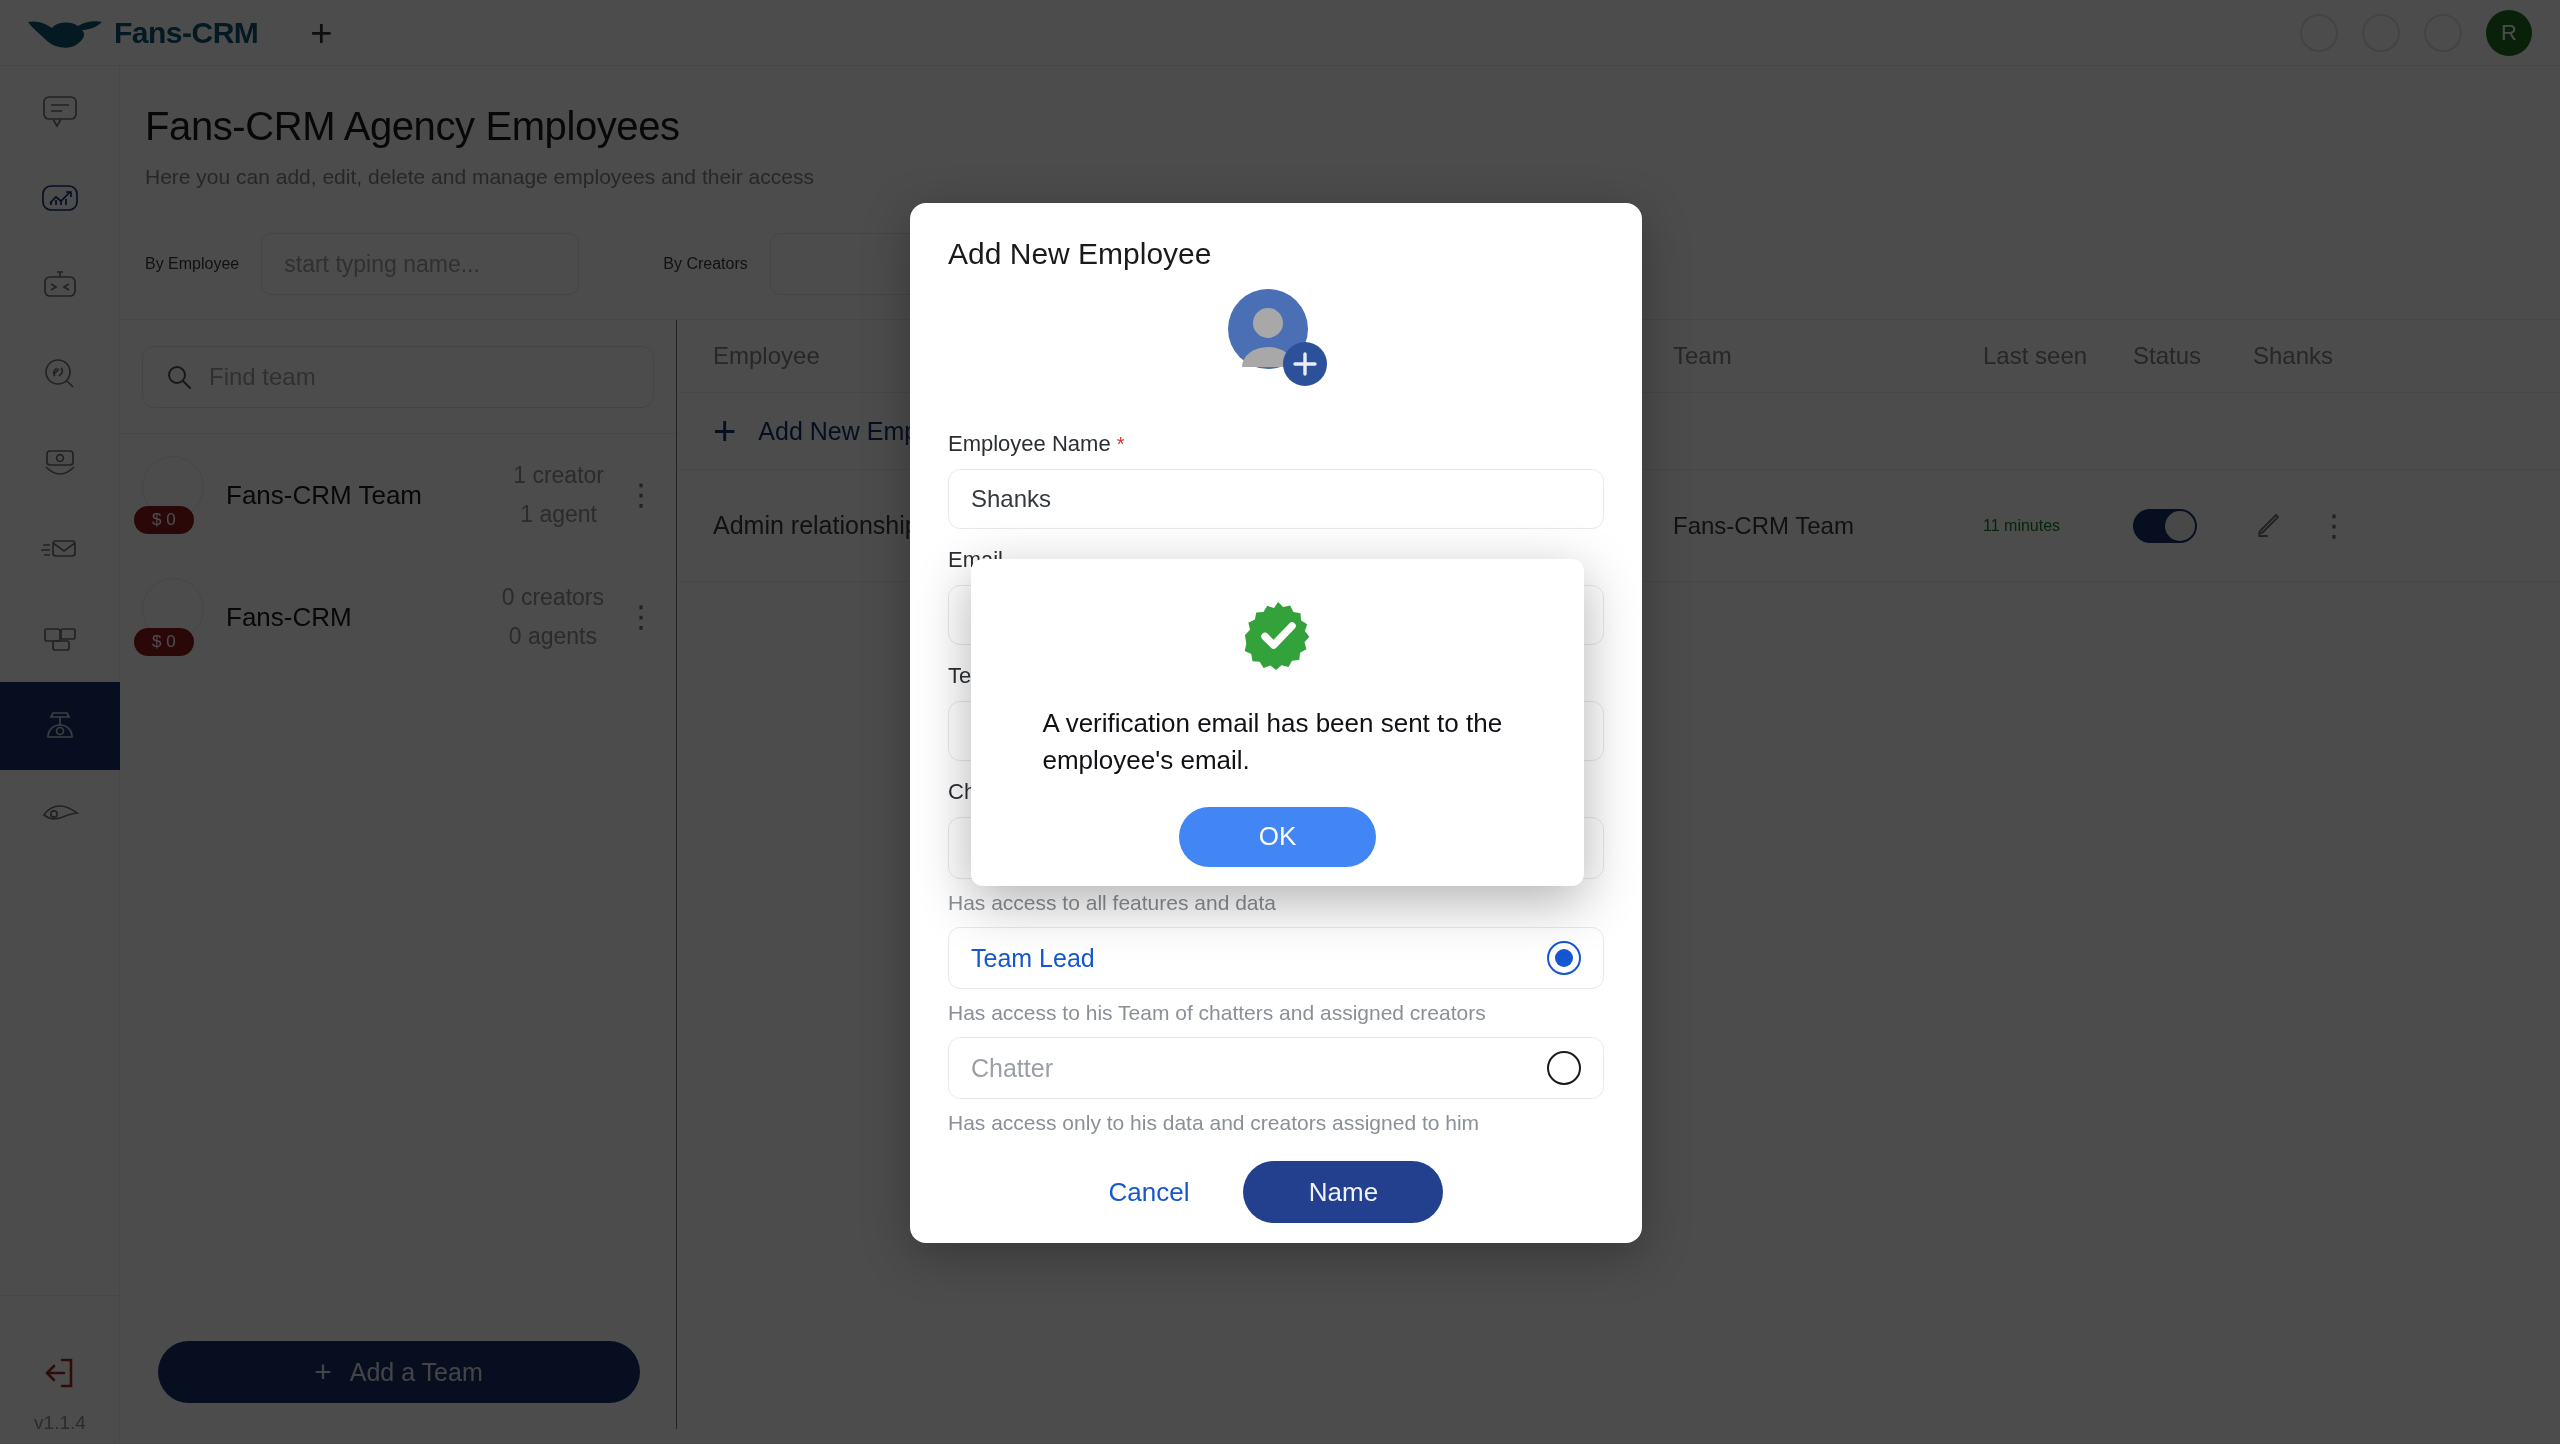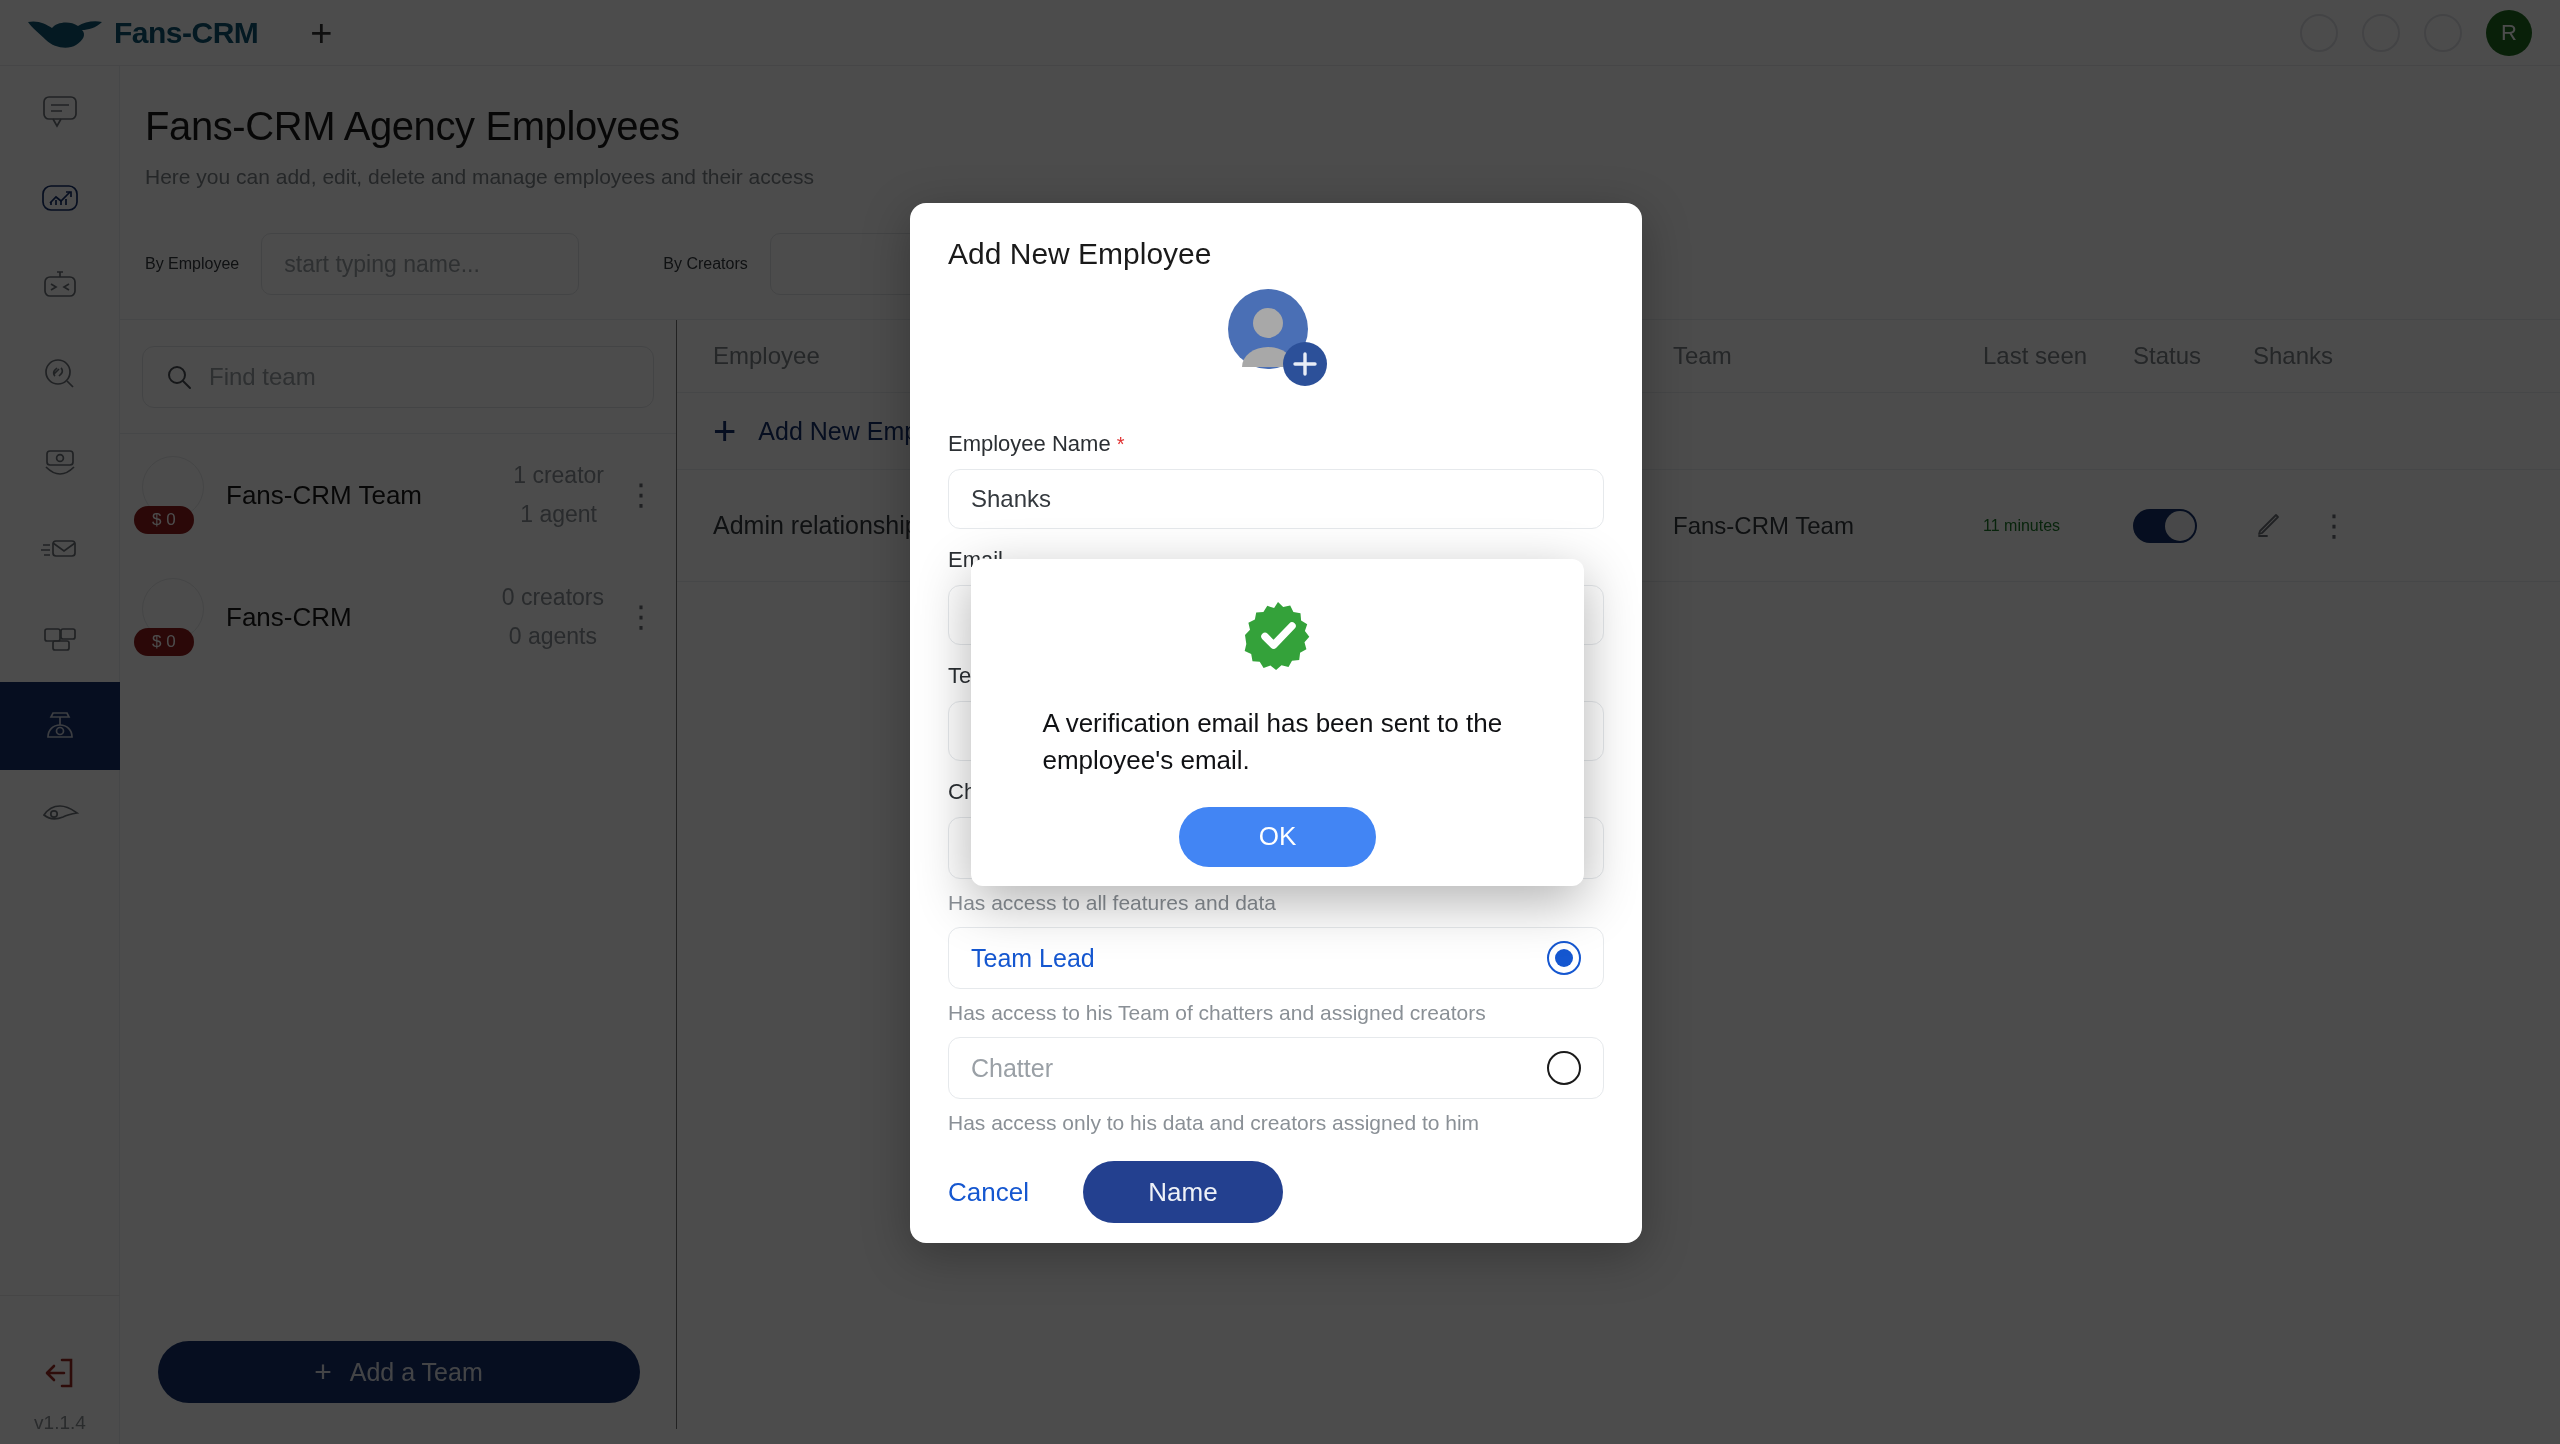--- a/index.html
+++ b/index.html
@@ -150,21 +150,21 @@
   .role-opt {
     margin-top:12px; height:62px; border:1px solid #e6e9ec; border-radius:12px;
     display:flex; align-items:center; justify-content:space-between; padding:0 22px; font-size:25px;
   }
   .role-opt .nm { color:#9aa0a6; }
   .role-opt.selected .nm { color:#1557d0; }
   .radio { width:34px; height:34px; border-radius:50%; border:2px solid #1a1a1a; }
   .role-opt.selected .radio { border-color:#1557d0; display:flex; align-items:center; justify-content:center; }
   .role-opt.selected .radio::after { content:''; width:18px; height:18px; border-radius:50%; background:#1557d0; }
   .role-help { font-size:21px; color:#8a9096; margin-top:12px; }
-  .modal-actions { display:flex; align-items:center; gap:54px; margin-top:26px; }
+  .modal-actions { display:flex; align-items:center; justify-content:center; gap:54px; margin-top:26px; }
   .btn-cancel { font-size:26px; color:#1557d0; cursor:pointer; }
   .btn-save {
     width:200px; height:62px; border-radius:31px; background:#23408f; color:#eef1f7;
     display:flex; align-items:center; justify-content:center; font-size:26px; cursor:pointer;
   }
   .alert {
     position:absolute; left:971px; top:559px; width:613px; height:327px;
     background:#fff; border-radius:12px; box-shadow:0 16px 54px rgba(0,0,0,.30);
     display:flex; flex-direction:column; align-items:center; padding-top:40px;
   }

